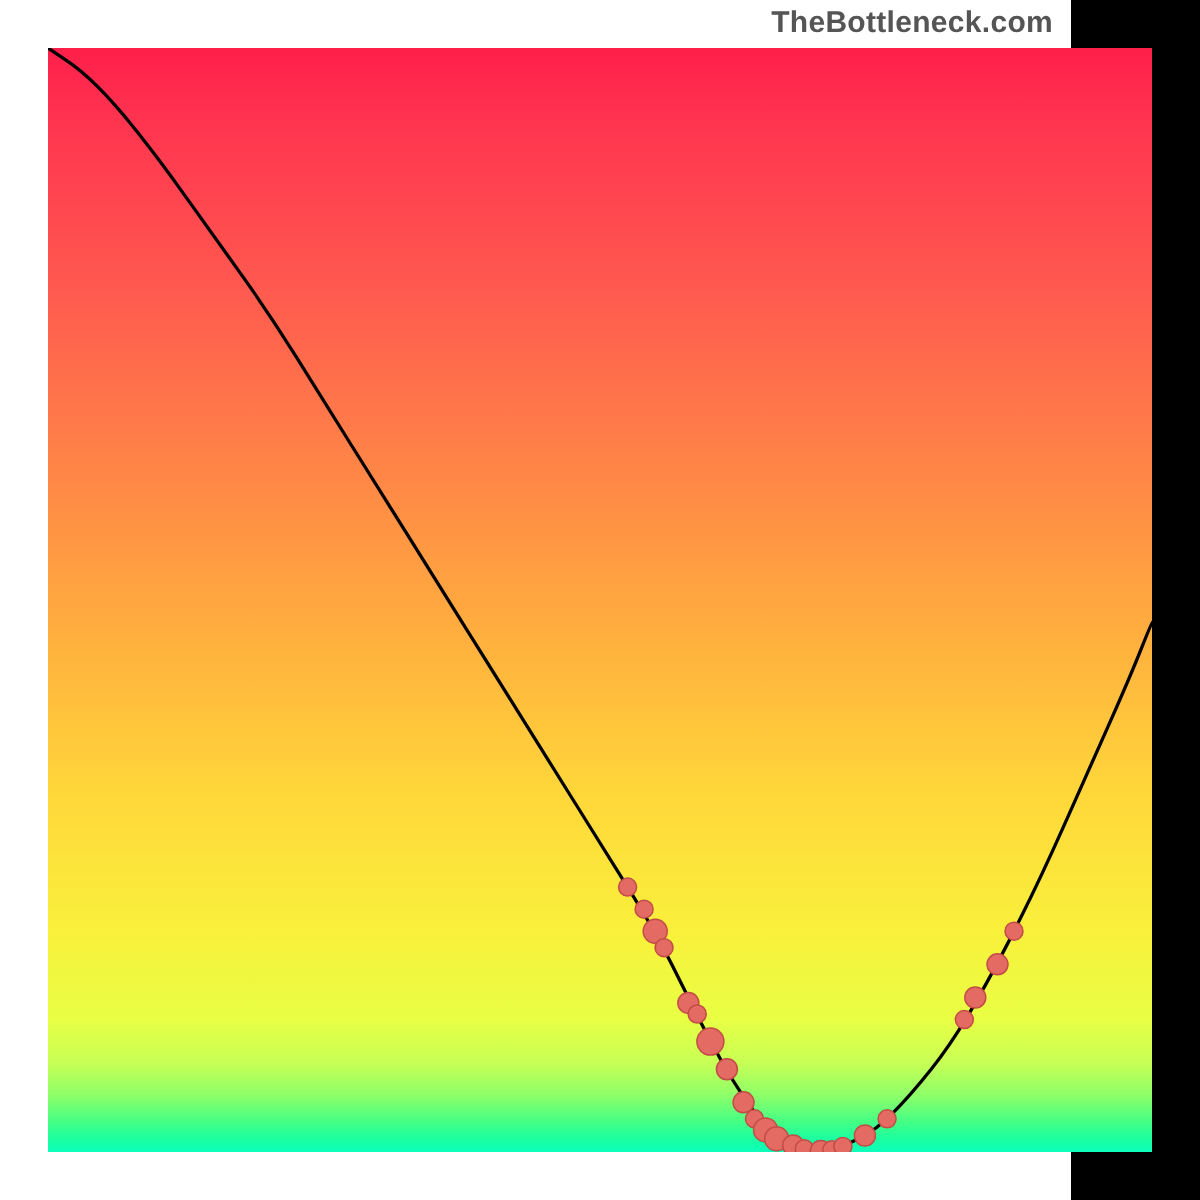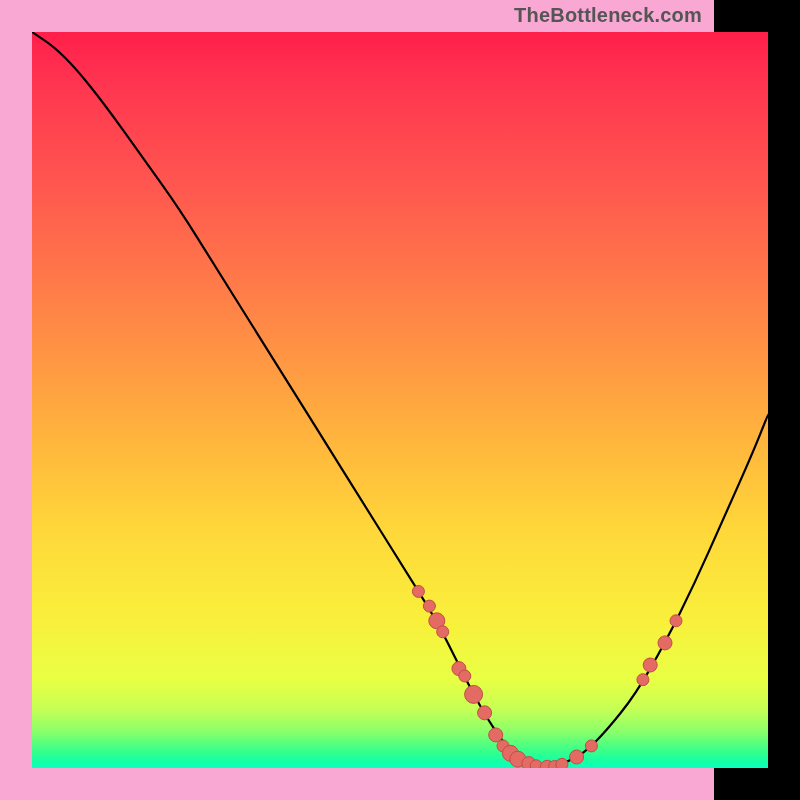--- a/index.html
+++ b/index.html
@@ -8,21 +8,21 @@
     width: 800px;
     height: 800px;
     background: #000;
     font-family: Arial, Helvetica, sans-serif;
     overflow: hidden;
   }
   .wrap {
     position: relative;
     width: 714px;
     height: 800px;
-    background: #f9a8d4;
+    background: #ffffff;
   }
   .attribution {
     position: absolute;
     top: 4px;
     right: 12px;
     color: #555;
     font-size: 20px;
     font-weight: 600;
     letter-spacing: 0.2px;
     z-index: 10;

